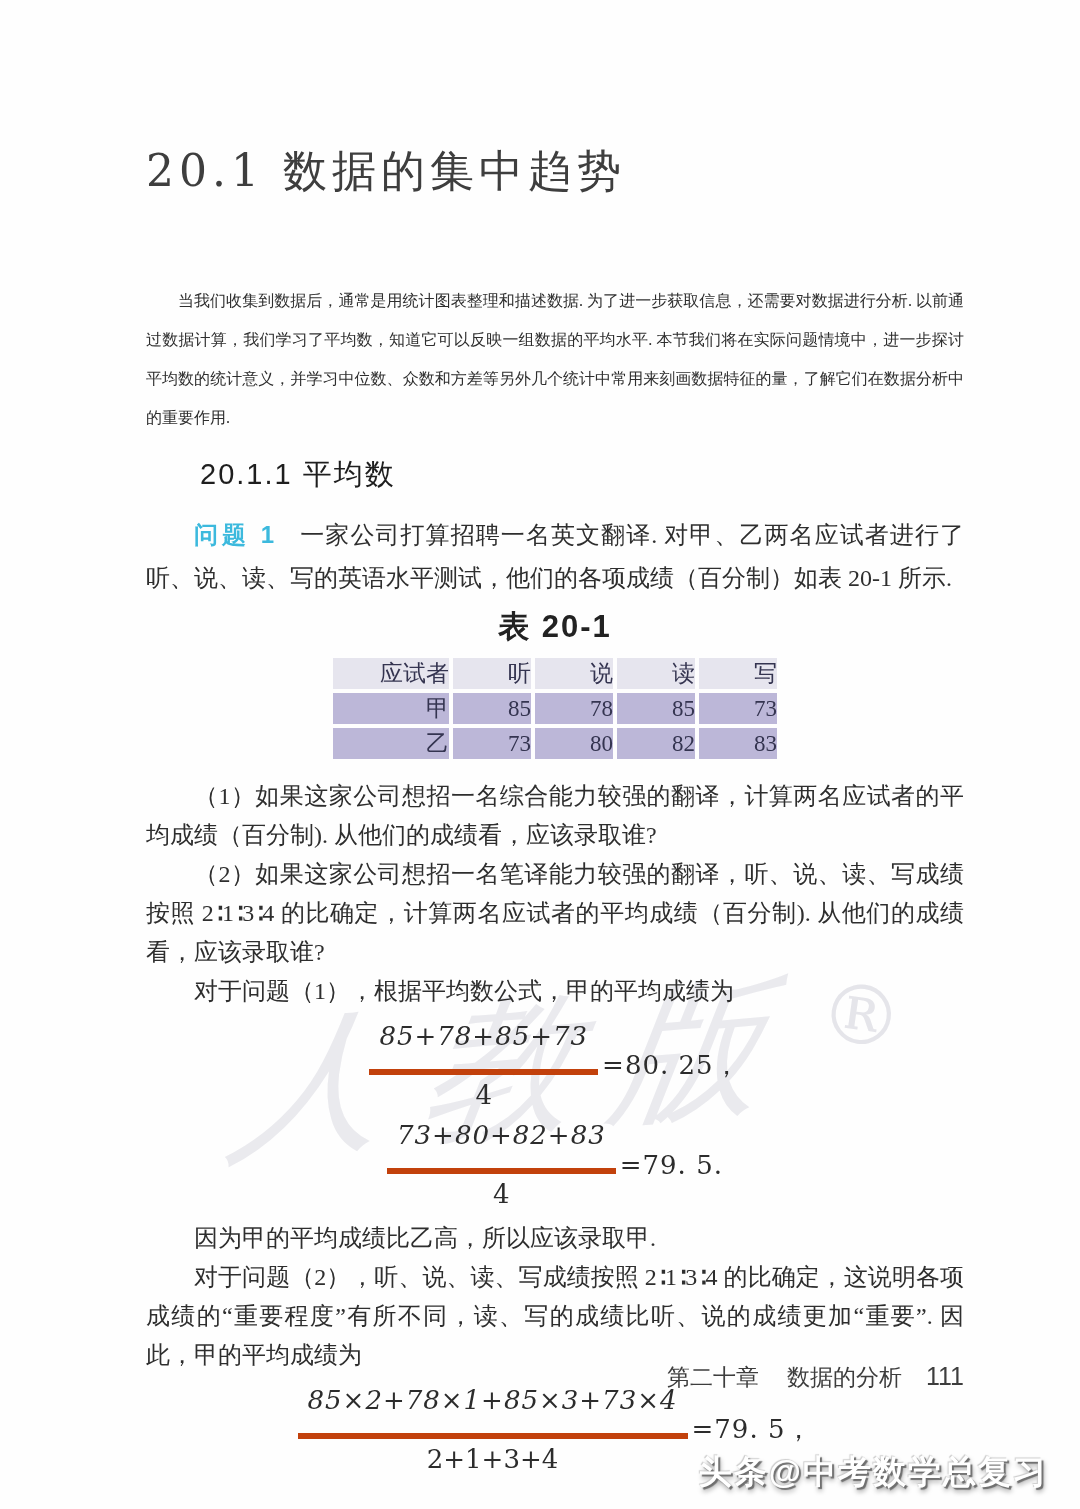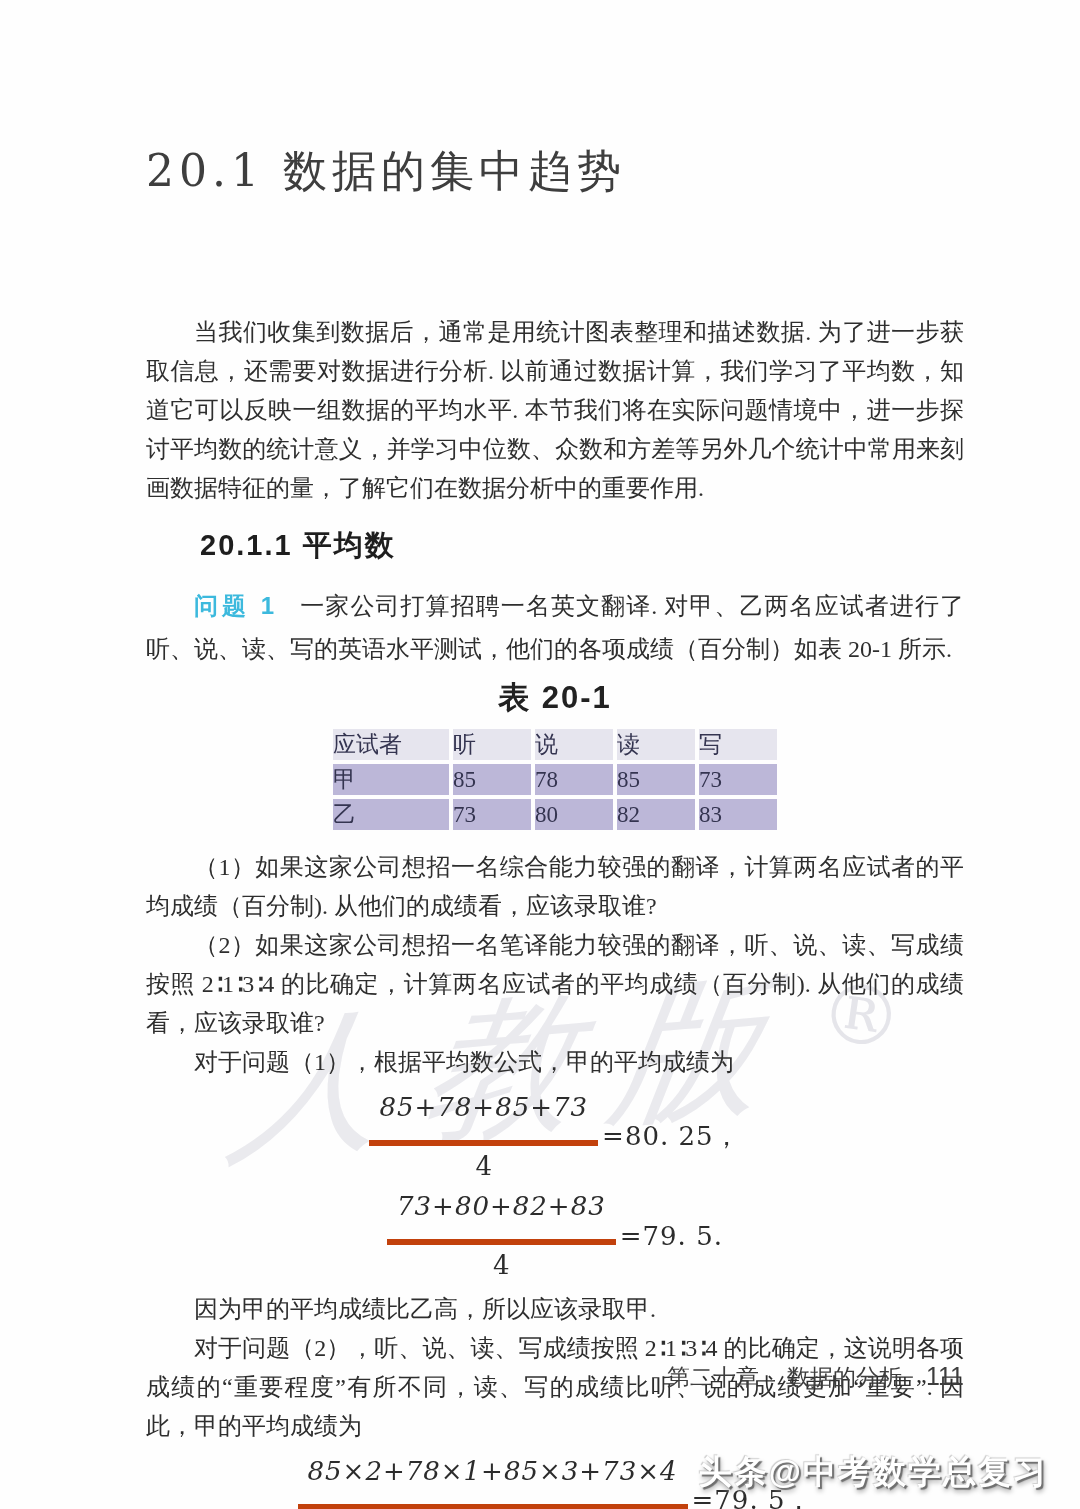--- a/index.html
+++ b/index.html
@@ -22,47 +22,47 @@
     font-family:"DejaVu Serif", serif; font-size:82px; color:#e5e5ea;
     transform:rotate(8deg);
   }
   
   .content { position:absolute; left:146px; top:0; width:818px; z-index:1; }
   .title {
     margin-top:142px; font-family:"DejaVu Serif", serif;
     font-size:44px; font-weight:500; color:#3e3e3e; letter-spacing:5px;
   }
   .intro {
-    margin-top:112px; text-indent:2em; text-align:justify;
-    font-size:24px; line-height:39px;
+    margin-top:80px; text-indent:2em; text-align:justify;
+    font-size:16px; line-height:39px;
   }
   .section-heading {
     margin:18px 0 0 54px; font-family:"Liberation Sans", sans-serif;
-    font-size:29px; font-weight:bold; color:#1e1e1e; letter-spacing:2px;
+    font-size:29px; font-weight:normal; color:#1e1e1e; letter-spacing:2px;
   }
   .para {
     text-indent:2em; text-align:justify;
     font-size:24px; line-height:39px;
   }
   .problem-para { margin-top:18px; line-height:43px; }
   .problem-label {
     color:#3cb9dd; font-weight:bold; letter-spacing:3px;
     font-family:"Liberation Sans", sans-serif; margin-right:22px;
   }
   .table-caption {
     margin-top:6px; text-align:center; font-weight:bold;
     font-family:"Liberation Sans", sans-serif; font-size:31px; letter-spacing:2px;
     color:#222;
   }
   table.score-table {
     margin:6px auto 0; border-collapse:separate; border-spacing:4px;
     table-layout:fixed; width:440px;
   }
   .score-table th, .score-table td {
-    height:23px; text-align:left; vertical-align:middle;
+    height:23px; text-align:right; vertical-align:middle;
     font-size:23px; font-weight:normal; color:#343450;
   }
   .score-table th { background:#e6e5ee; }
   .score-table td { background:#bcb7d8; }
   .score-table col.c-name { width:116px; }
   .score-table col.c-score { width:78px; }
   .q-para { margin-top:14px; }
   .flow-para { margin-top:0; }
   
   .formula-line {

